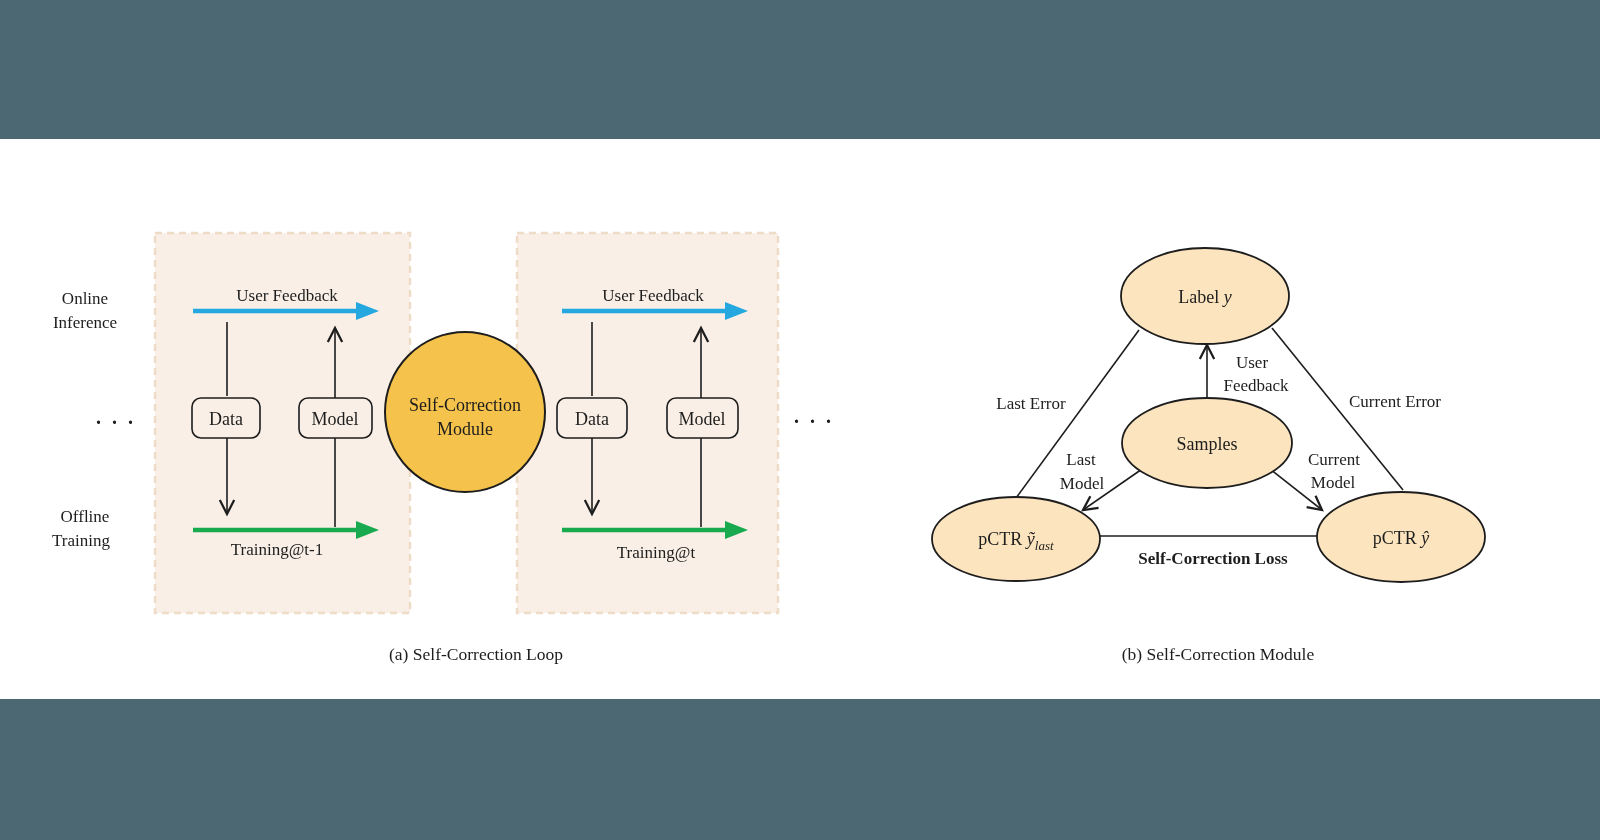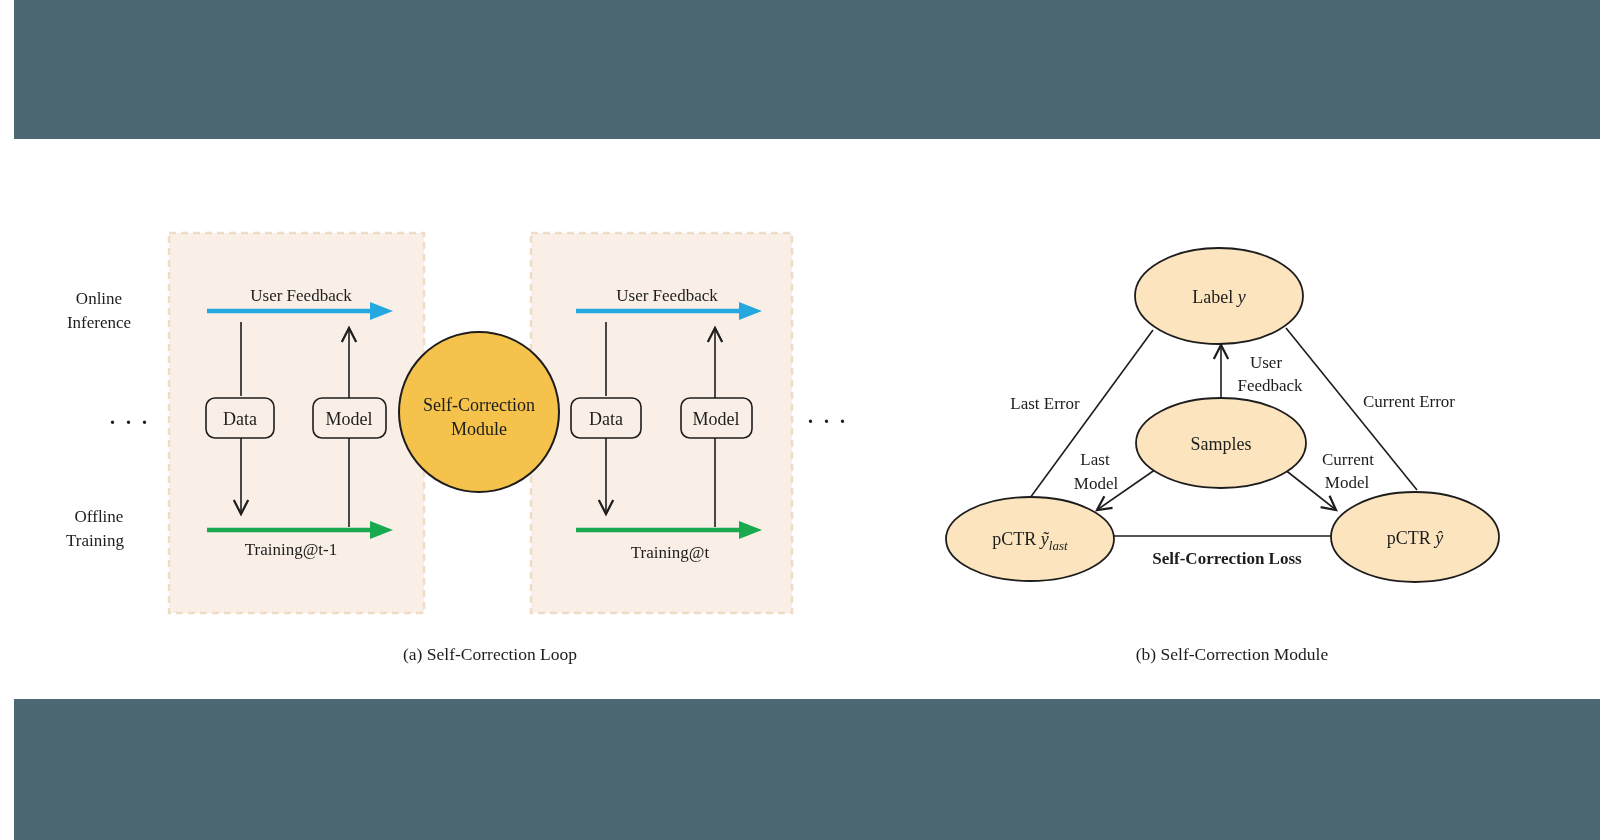--- a/index.html
+++ b/index.html
@@ -2,21 +2,21 @@
 <html><head>
 <meta charset="utf-8">
 <style>
   html, body { margin: 0; padding: 0; }
   body {
     width: 1600px; height: 840px;
     background: #ffffff;
     overflow: hidden;
     font-family: "Liberation Serif", "DejaVu Serif", serif;
   }
-  .stage { position: relative; width: 1352px; height: 840px; margin-left: 14px; }
+  .stage { position: relative; width: 1352px; height: 840px; }
   .band { position: absolute; left: 0; width: 1600px; background: #4c6872; }
   .band.top { top: 0; height: 139px; }
   .band.bottom { top: 699px; height: 141px; }
   svg.figure { position: absolute; left: 0; top: 0; width: 1600px; height: 840px; }
   text {
     fill: #1d1d1d;
     font-family: "Liberation Serif", "DejaVu Serif", serif;
     font-size: 17px;
   }
   .node-text { font-size: 18px; }

